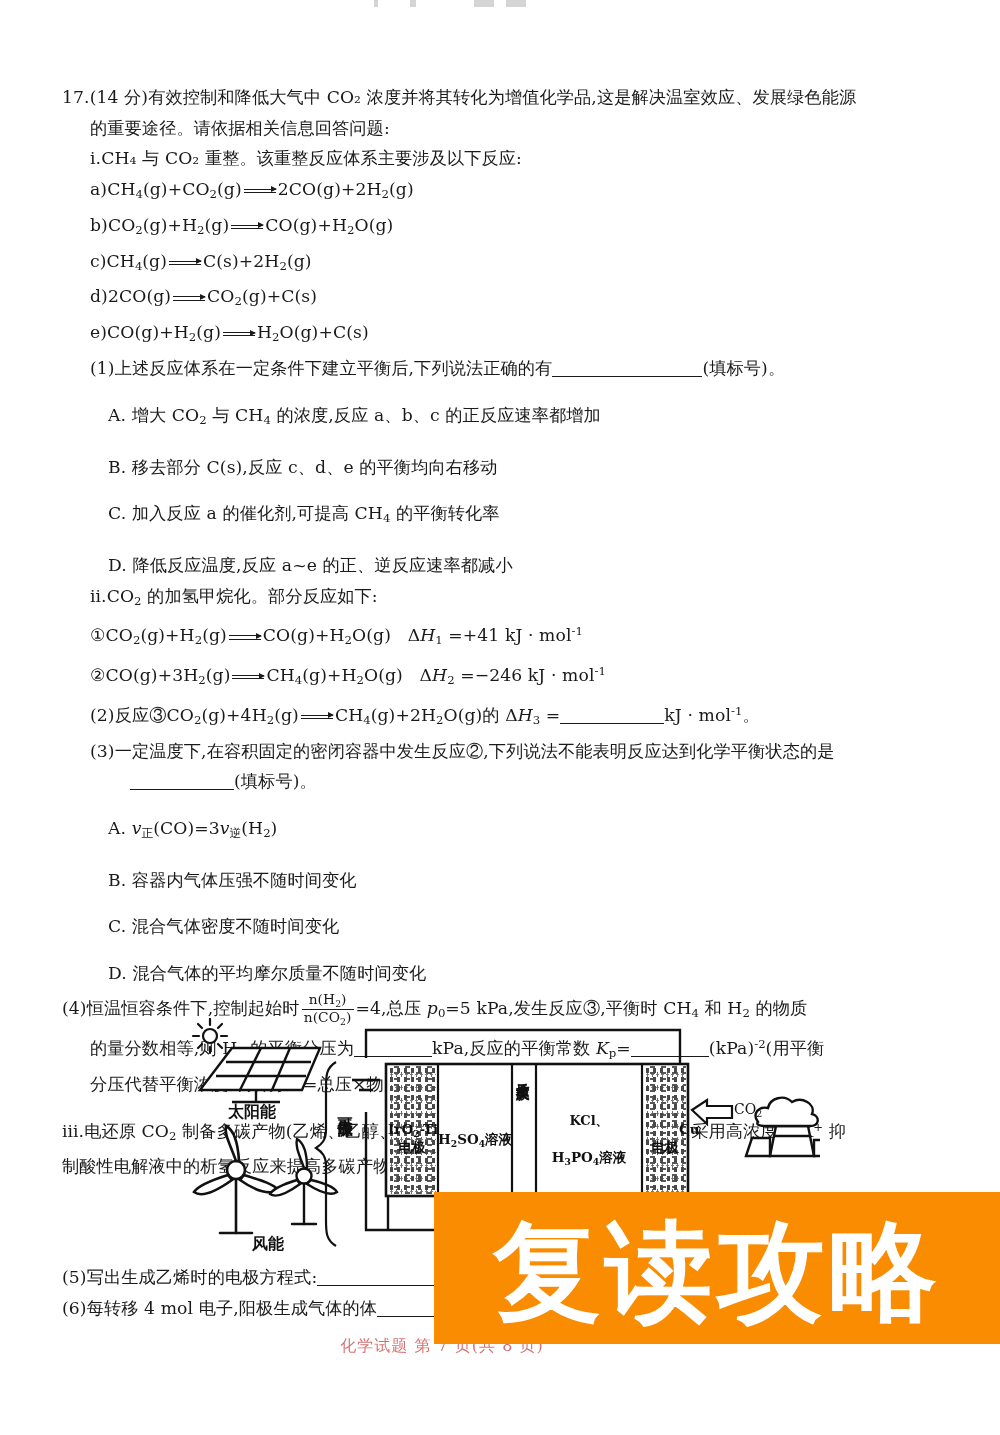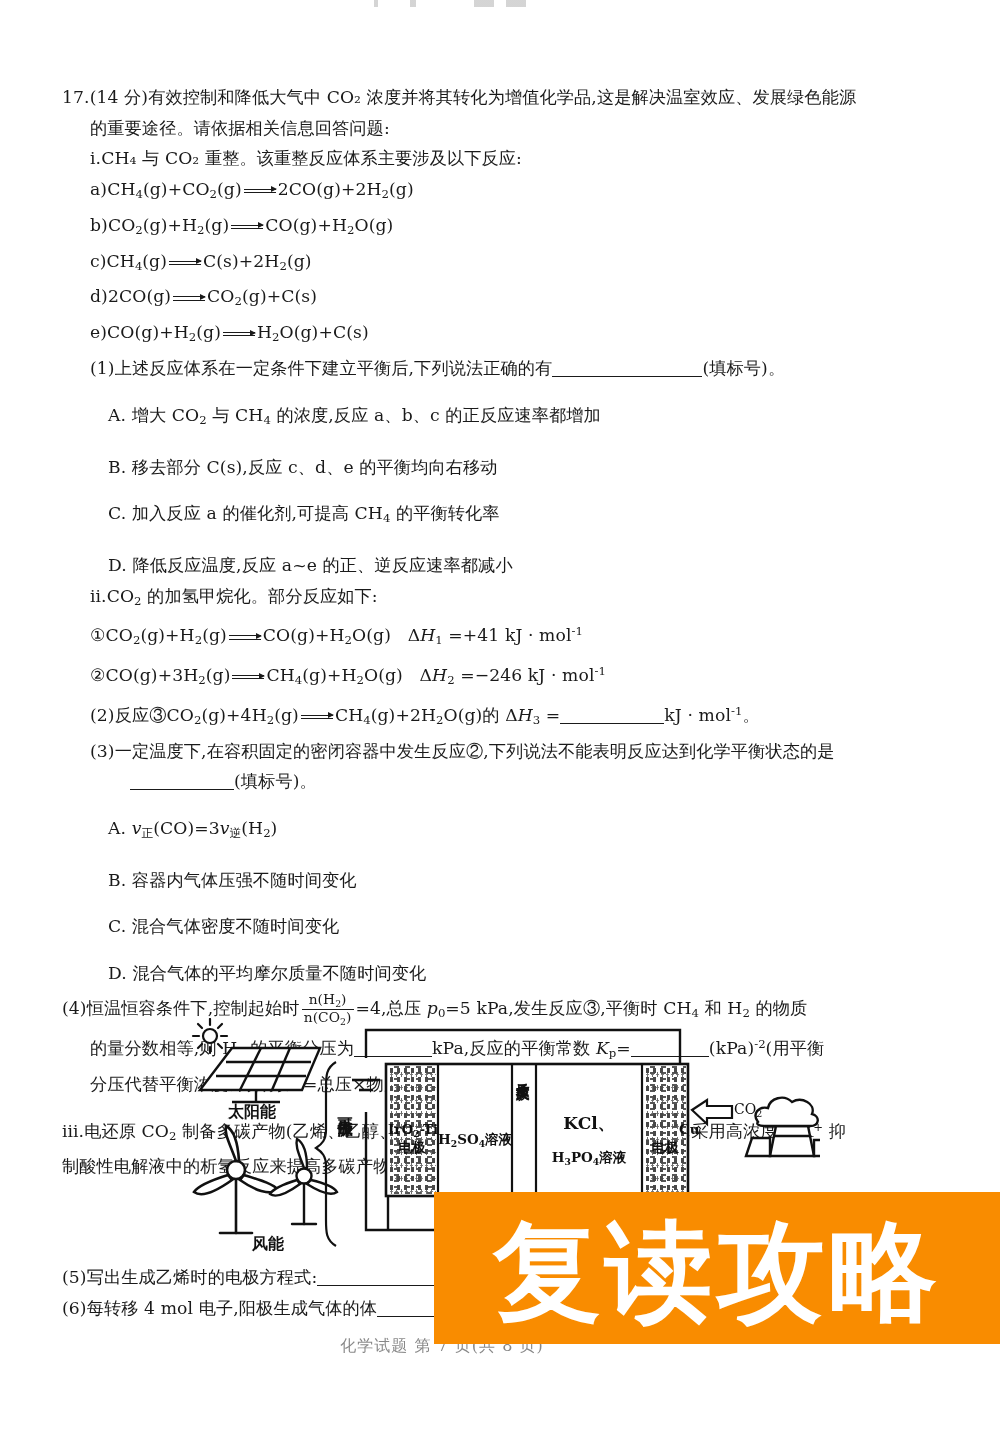--- a/index.html
+++ b/index.html
@@ -188,21 +188,21 @@
   }
 
   
   .footer {
     position: absolute;
     left: 0;
     top: 1336px;
     width: 884px;
     text-align: center;
     font-size: 16px;
-    color: #404040;
+    color: #b91c1c;
     opacity: 0.62;
     letter-spacing: 1px;
     z-index: 10;
   }
 </style>
 </head>
 <body>
 
 <div class="page">
 
@@ -344,21 +344,21 @@
     <div class="fig-label" style="left:72px; top:218px; font-size:16px;">风能</div>
     <div class="fig-label vert-label" style="left:156px; top:88px; font-size:15px;">可再生能源</div>
 
     <div class="fig-label" style="left:208px; top:104px; width:48px; text-align:center; font-size:13.5px;">IrO<sub>2</sub>-Ti</div>
     <div class="fig-label" style="left:208px; top:122px; width:48px; text-align:center; font-size:13.5px;">电极</div>
 
     <div class="fig-label" style="left:258px; top:114px; width:74px; text-align:center; font-size:13.5px;">H<sub>2</sub>SO<sub>4</sub>溶液</div>
 
     <div class="fig-label vert-label" style="left:336px; top:54px; font-size:13.5px;">质子交换膜</div>
 
-    <div class="fig-label" style="left:356px; top:96px; width:106px; text-align:center; font-size:17px;">KCl、</div>
+    <div class="fig-label" style="left:356px; top:96px; width:106px; text-align:center; font-size:13px;">KCl、</div>
     <div class="fig-label" style="left:356px; top:132px; width:106px; text-align:center; font-size:13.5px;">H<sub>3</sub>PO<sub>4</sub>溶液</div>
 
     <div class="fig-label" style="left:464px; top:104px; width:38px; text-align:left; font-size:13.5px;padding-left:35px;">Cu</div>
     <div class="fig-label" style="left:464px; top:122px; width:42px; text-align:center; font-size:13.5px;">电极</div>
 
     <div class="fig-label" style="left:554px; top:84px; font-size:14px; font-weight:normal;">CO<sub>2</sub></div>
   </div>
 
   <div class="body-text" style="top:1262px; left:62px;">
     <div class="line"><span>(5)写出生成乙烯时的电极方程式:</span><span class="blank b-xl"></span></div>

